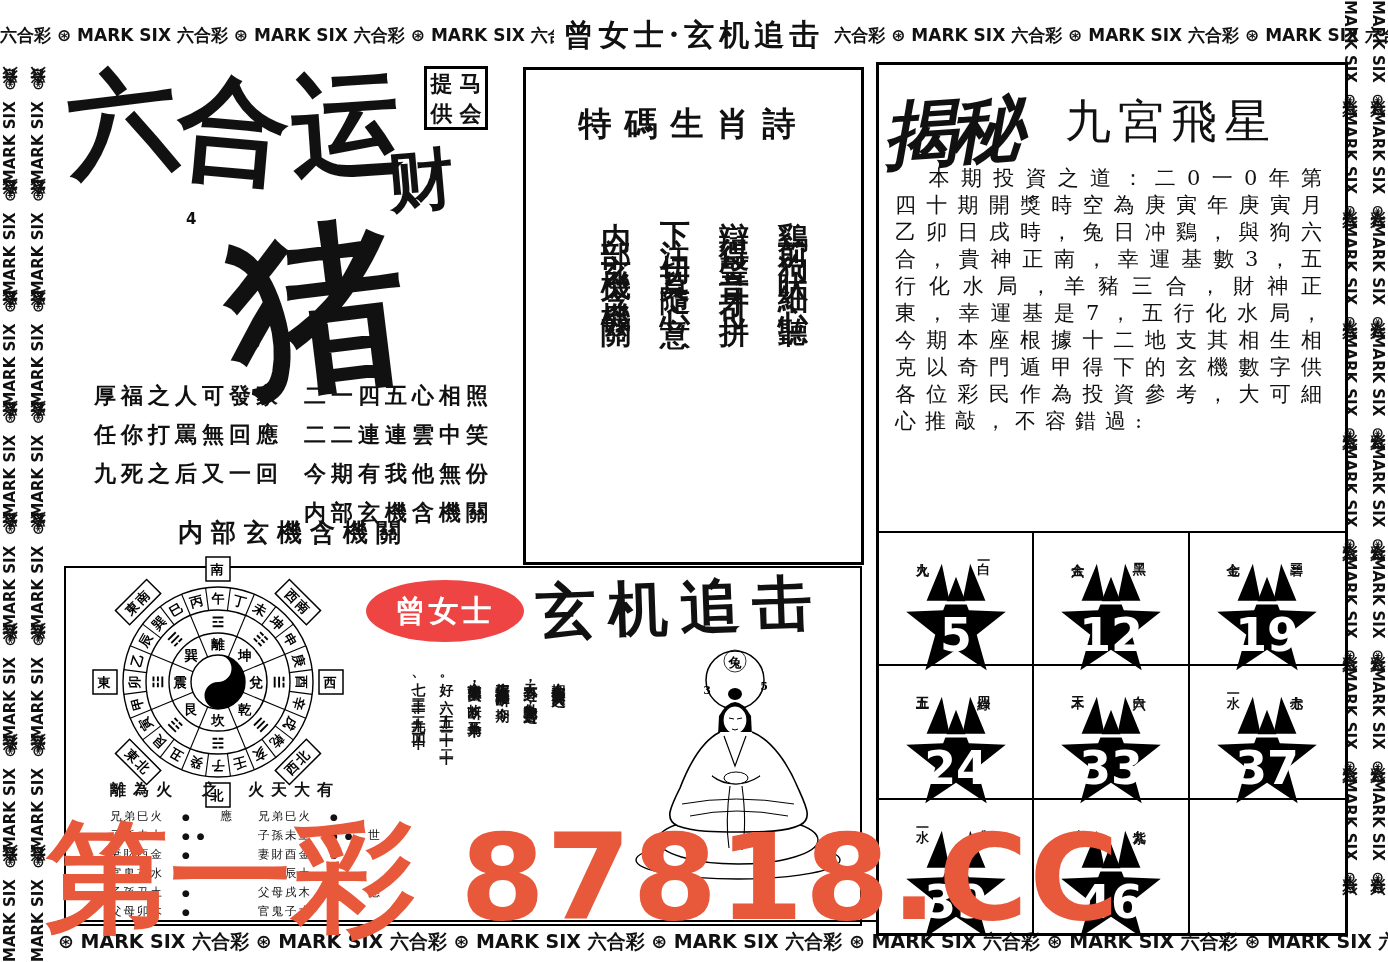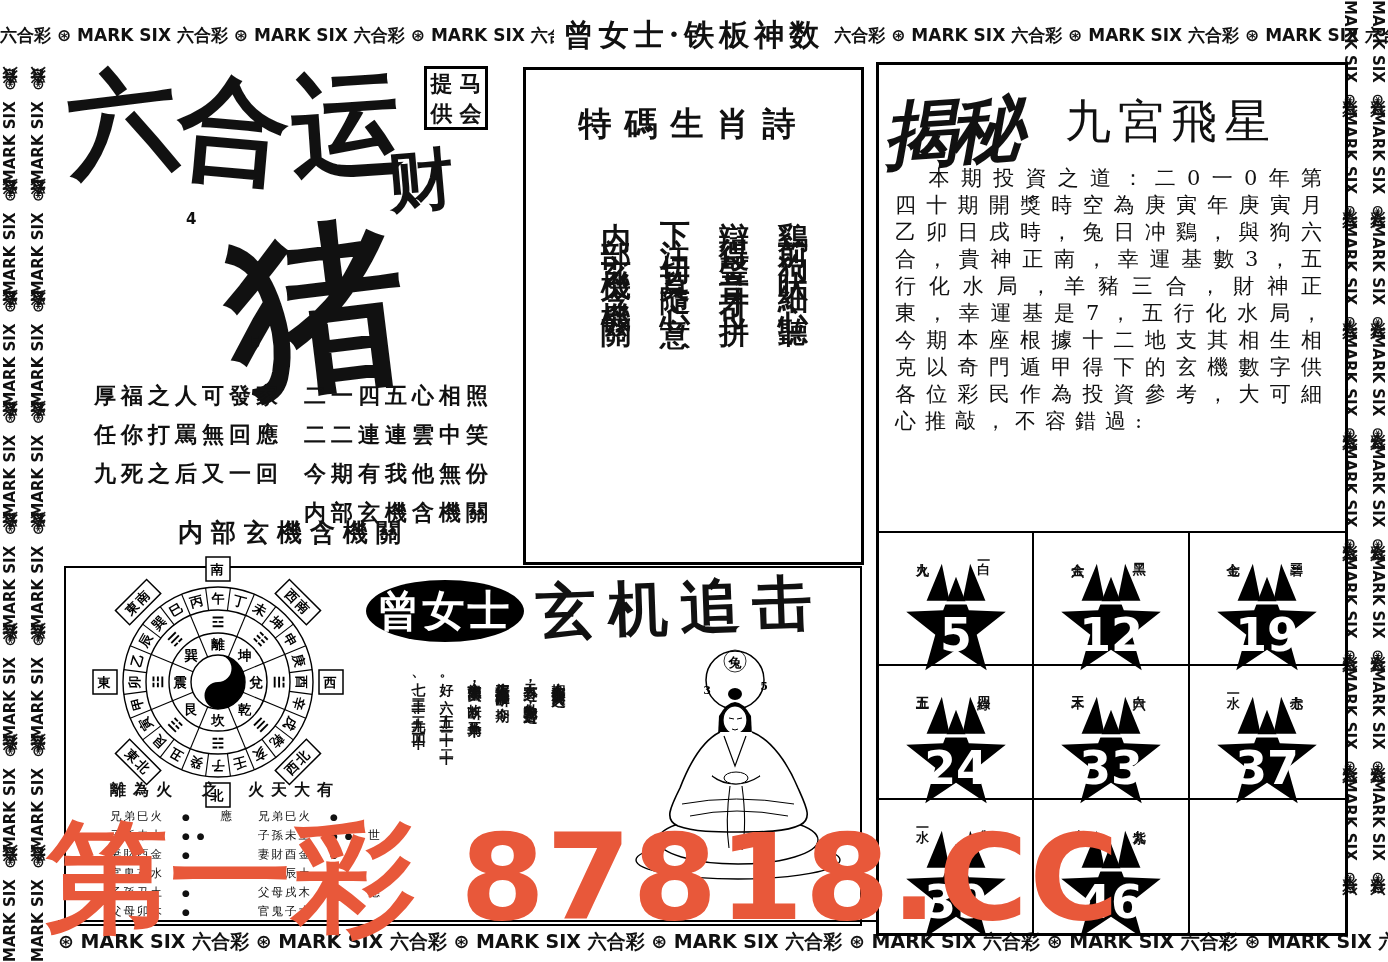--- a/index.html
+++ b/index.html
@@ -59,23 +59,23 @@
   .star-cell{position:relative;border-right:2px solid #000;border-bottom:2px solid #000;box-sizing:border-box;}
   .star-cell:nth-child(3n){border-right:none;}
   .star-cell:nth-child(n+7){border-bottom:none;}
   .vlab{position:absolute;top:20px;writing-mode:vertical-rl;font-size:13px;font-weight:bold;
         font-family:"DejaVu Serif","Liberation Serif",serif;}
   .vl{left:34px;} .vr{right:40px;}
   .star-cell svg{position:absolute;left:50%;top:22px;transform:translateX(-50%);}
 
   
   .mystery-box{left:64px;top:566px;width:794px;height:356px;border:2.5px solid #000;}
-  .badge{position:absolute;left:300px;top:12px;width:158px;height:62px;background:#000000;
+  .badge{position:absolute;left:300px;top:12px;width:158px;height:62px;background:#ef4444;
          border-radius:50%;color:#fff;display:flex;align-items:center;justify-content:center;
-         font-size:42px;font-weight:900;letter-spacing:3px;}
+         font-size:30px;font-weight:900;letter-spacing:3px;}
   .mystery-title{position:absolute;left:470px;top:0px;font-size:60px;font-weight:900;
                  letter-spacing:12px;transform:rotate(-2deg);}
   .mystery-lines{position:absolute;left:334px;top:104px;height:230px;writing-mode:vertical-rl;
                  font-size:14px;letter-spacing:1px;font-weight:600;}
   .vline{margin-left:10px;}
   .hex-table{position:absolute;left:44px;top:212px;width:320px;}
   .hex-header{font-size:16px;letter-spacing:7px;font-weight:700;margin-bottom:6px;}
   .hex-cols{display:flex;gap:22px;}
   .hexrow{display:flex;gap:8px;height:19px;align-items:center;font-size:11.5px;}
   .hl{width:64px;letter-spacing:2px;} .hd{width:30px;font-size:9px;letter-spacing:2px;} .hm{width:16px;font-size:12px;}
@@ -89,21 +89,21 @@
   .watermark{left:46px;top:798px;font-size:120px;font-weight:900;letter-spacing:1px;
              white-space:nowrap;z-index:40;transform:scaleX(1.02);transform-origin:left;}
 </style>
 </head>
 <body>
 
 <div class="page">
 
   <div class="abs strip-top">
     <span class="strip-seg">六合彩 ⊛ MARK SIX 六合彩 ⊛ MARK SIX 六合彩 ⊛ MARK SIX 六合彩 ⊛ MARK SIX</span>
-    <span class="masthead">曾女士·铁板神数</span>
+    <span class="masthead">曾女士·玄机追击</span>
     <span class="strip-seg">六合彩 ⊛ MARK SIX 六合彩 ⊛ MARK SIX 六合彩 ⊛ MARK SIX 六合彩 ⊛ MARK SIX 六合彩</span>
   </div>
 
   <div class="abs vstrip flip" style="left:1px;">MARK SIX 六合彩 ⊛ MARK SIX 六合彩 ⊛ MARK SIX 六合彩 ⊛ MARK SIX 六合彩 ⊛ MARK SIX 六合彩 ⊛ MARK SIX 六合彩 ⊛ MARK SIX 六合彩 ⊛ MARK SIX 六合彩 ⊛</div>
   <div class="abs vstrip flip" style="left:29px;">MARK SIX 六合彩 ⊛ MARK SIX 六合彩 ⊛ MARK SIX 六合彩 ⊛ MARK SIX 六合彩 ⊛ MARK SIX 六合彩 ⊛ MARK SIX 六合彩 ⊛ MARK SIX 六合彩 ⊛ MARK SIX 六合彩 ⊛</div>
   <div class="abs vstrip" style="left:1331px;">MARK SIX 六合彩 ⊛ MARK SIX 六合彩 ⊛ MARK SIX 六合彩 ⊛ MARK SIX 六合彩 ⊛ MARK SIX 六合彩 ⊛ MARK SIX 六合彩 ⊛ MARK SIX 六合彩 ⊛ MARK SIX 六合彩 ⊛</div>
   <div class="abs vstrip" style="left:1359px;">MARK SIX 六合彩 ⊛ MARK SIX 六合彩 ⊛ MARK SIX 六合彩 ⊛ MARK SIX 六合彩 ⊛ MARK SIX 六合彩 ⊛ MARK SIX 六合彩 ⊛ MARK SIX 六合彩 ⊛ MARK SIX 六合彩 ⊛</div>
 
   <div class="abs bottom-rule"></div>
   <div class="abs strip-bottom">⊛ MARK SIX 六合彩 ⊛ MARK SIX 六合彩 ⊛ MARK SIX 六合彩 ⊛ MARK SIX 六合彩 ⊛ MARK SIX 六合彩 ⊛ MARK SIX 六合彩 ⊛ MARK SIX 六合彩 ⊛</div>

